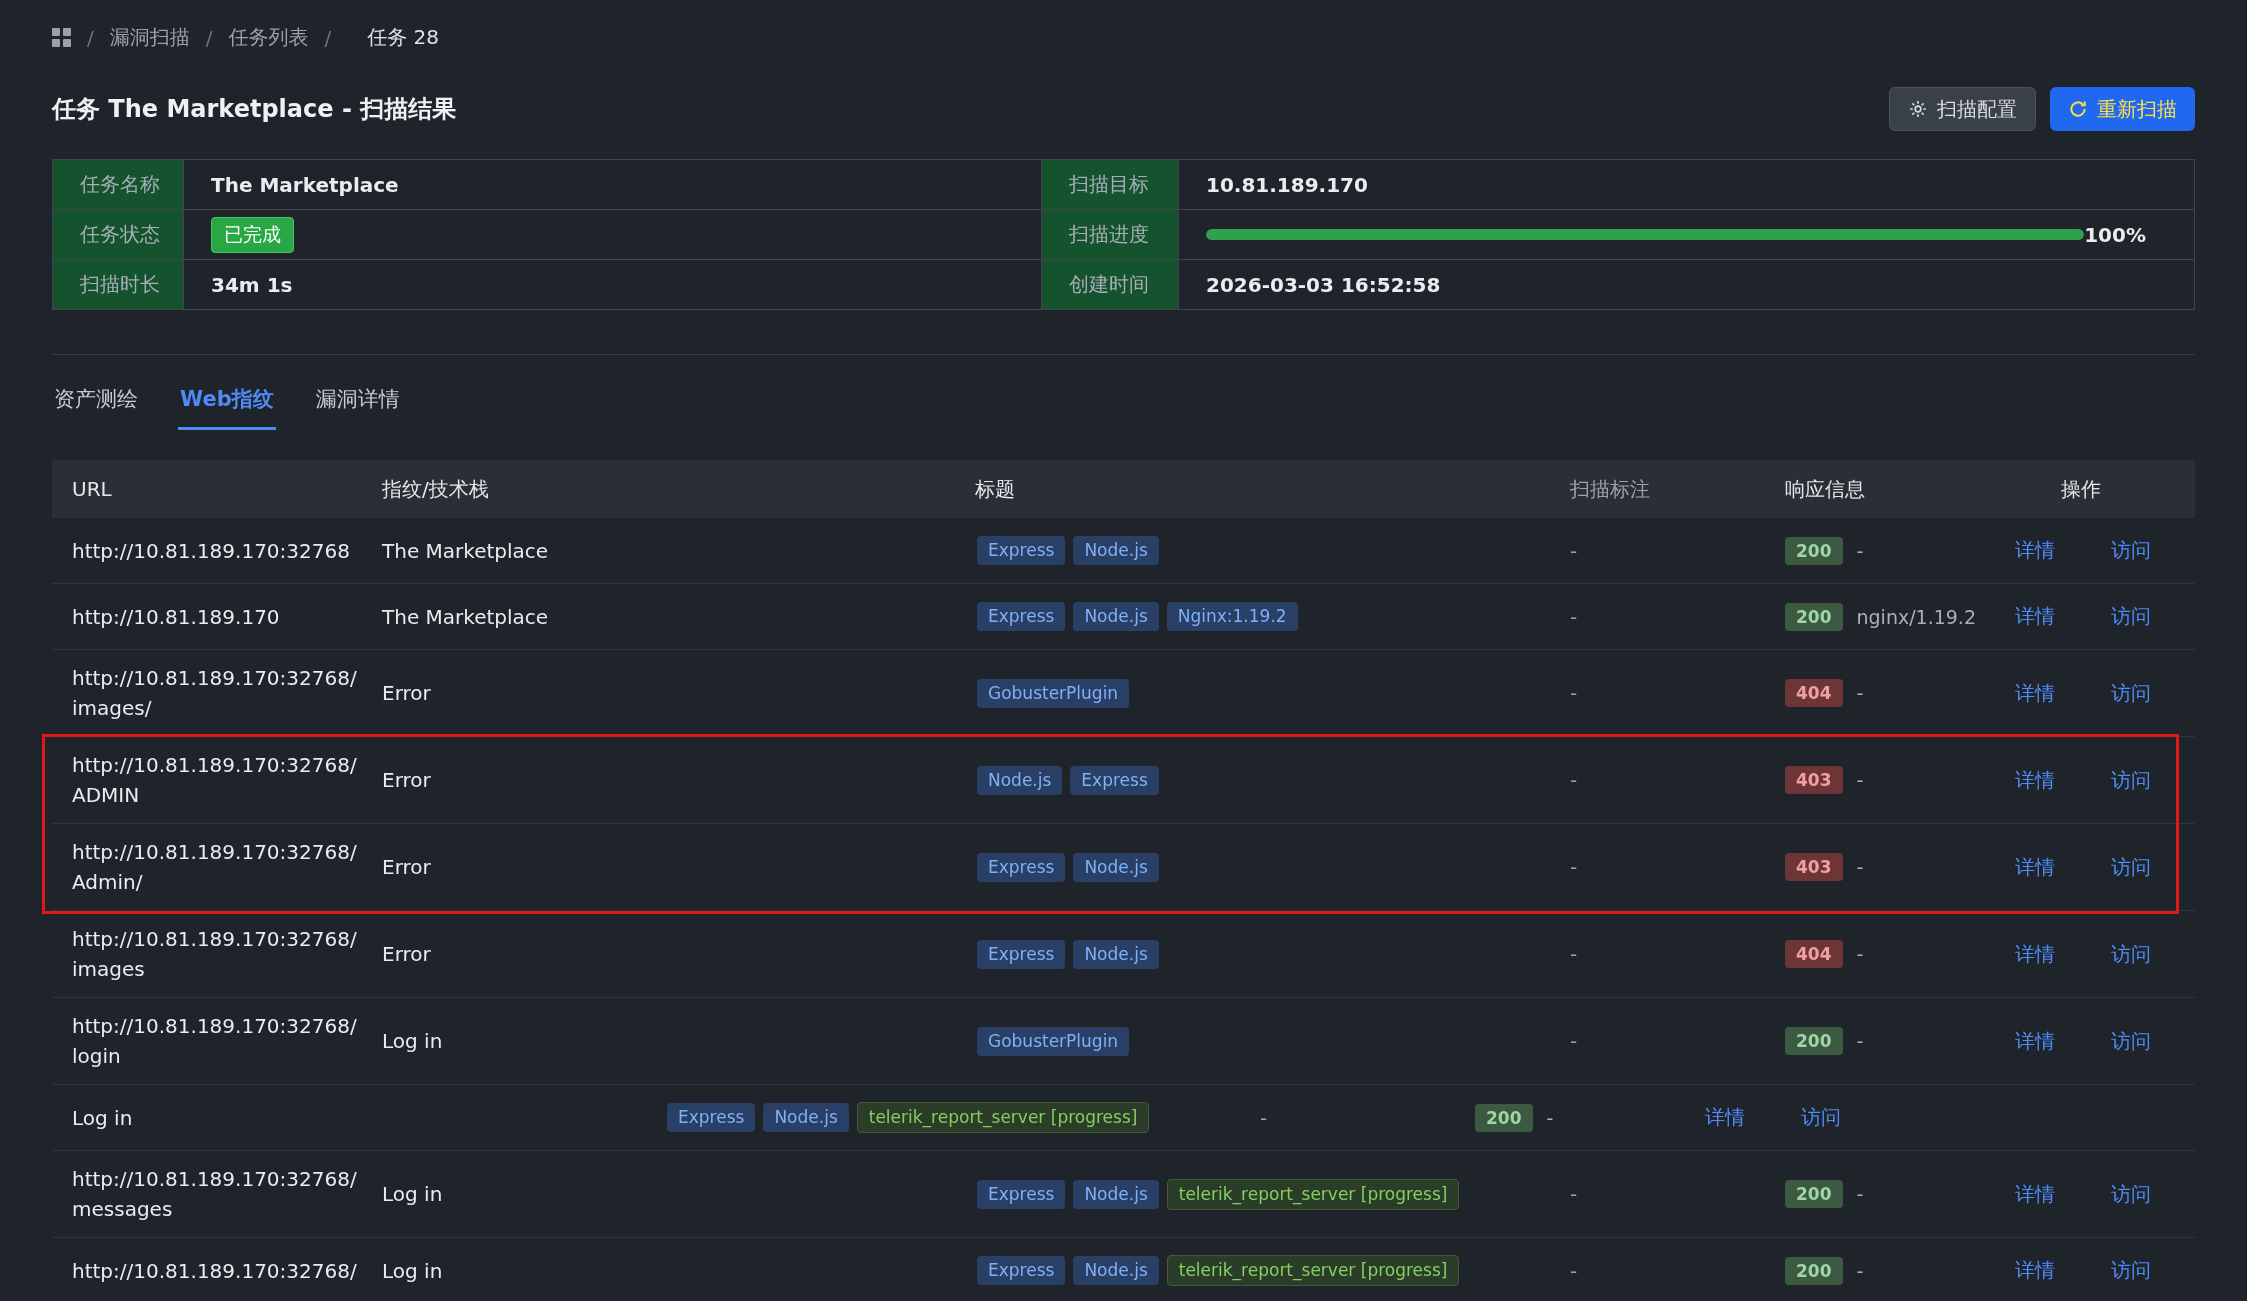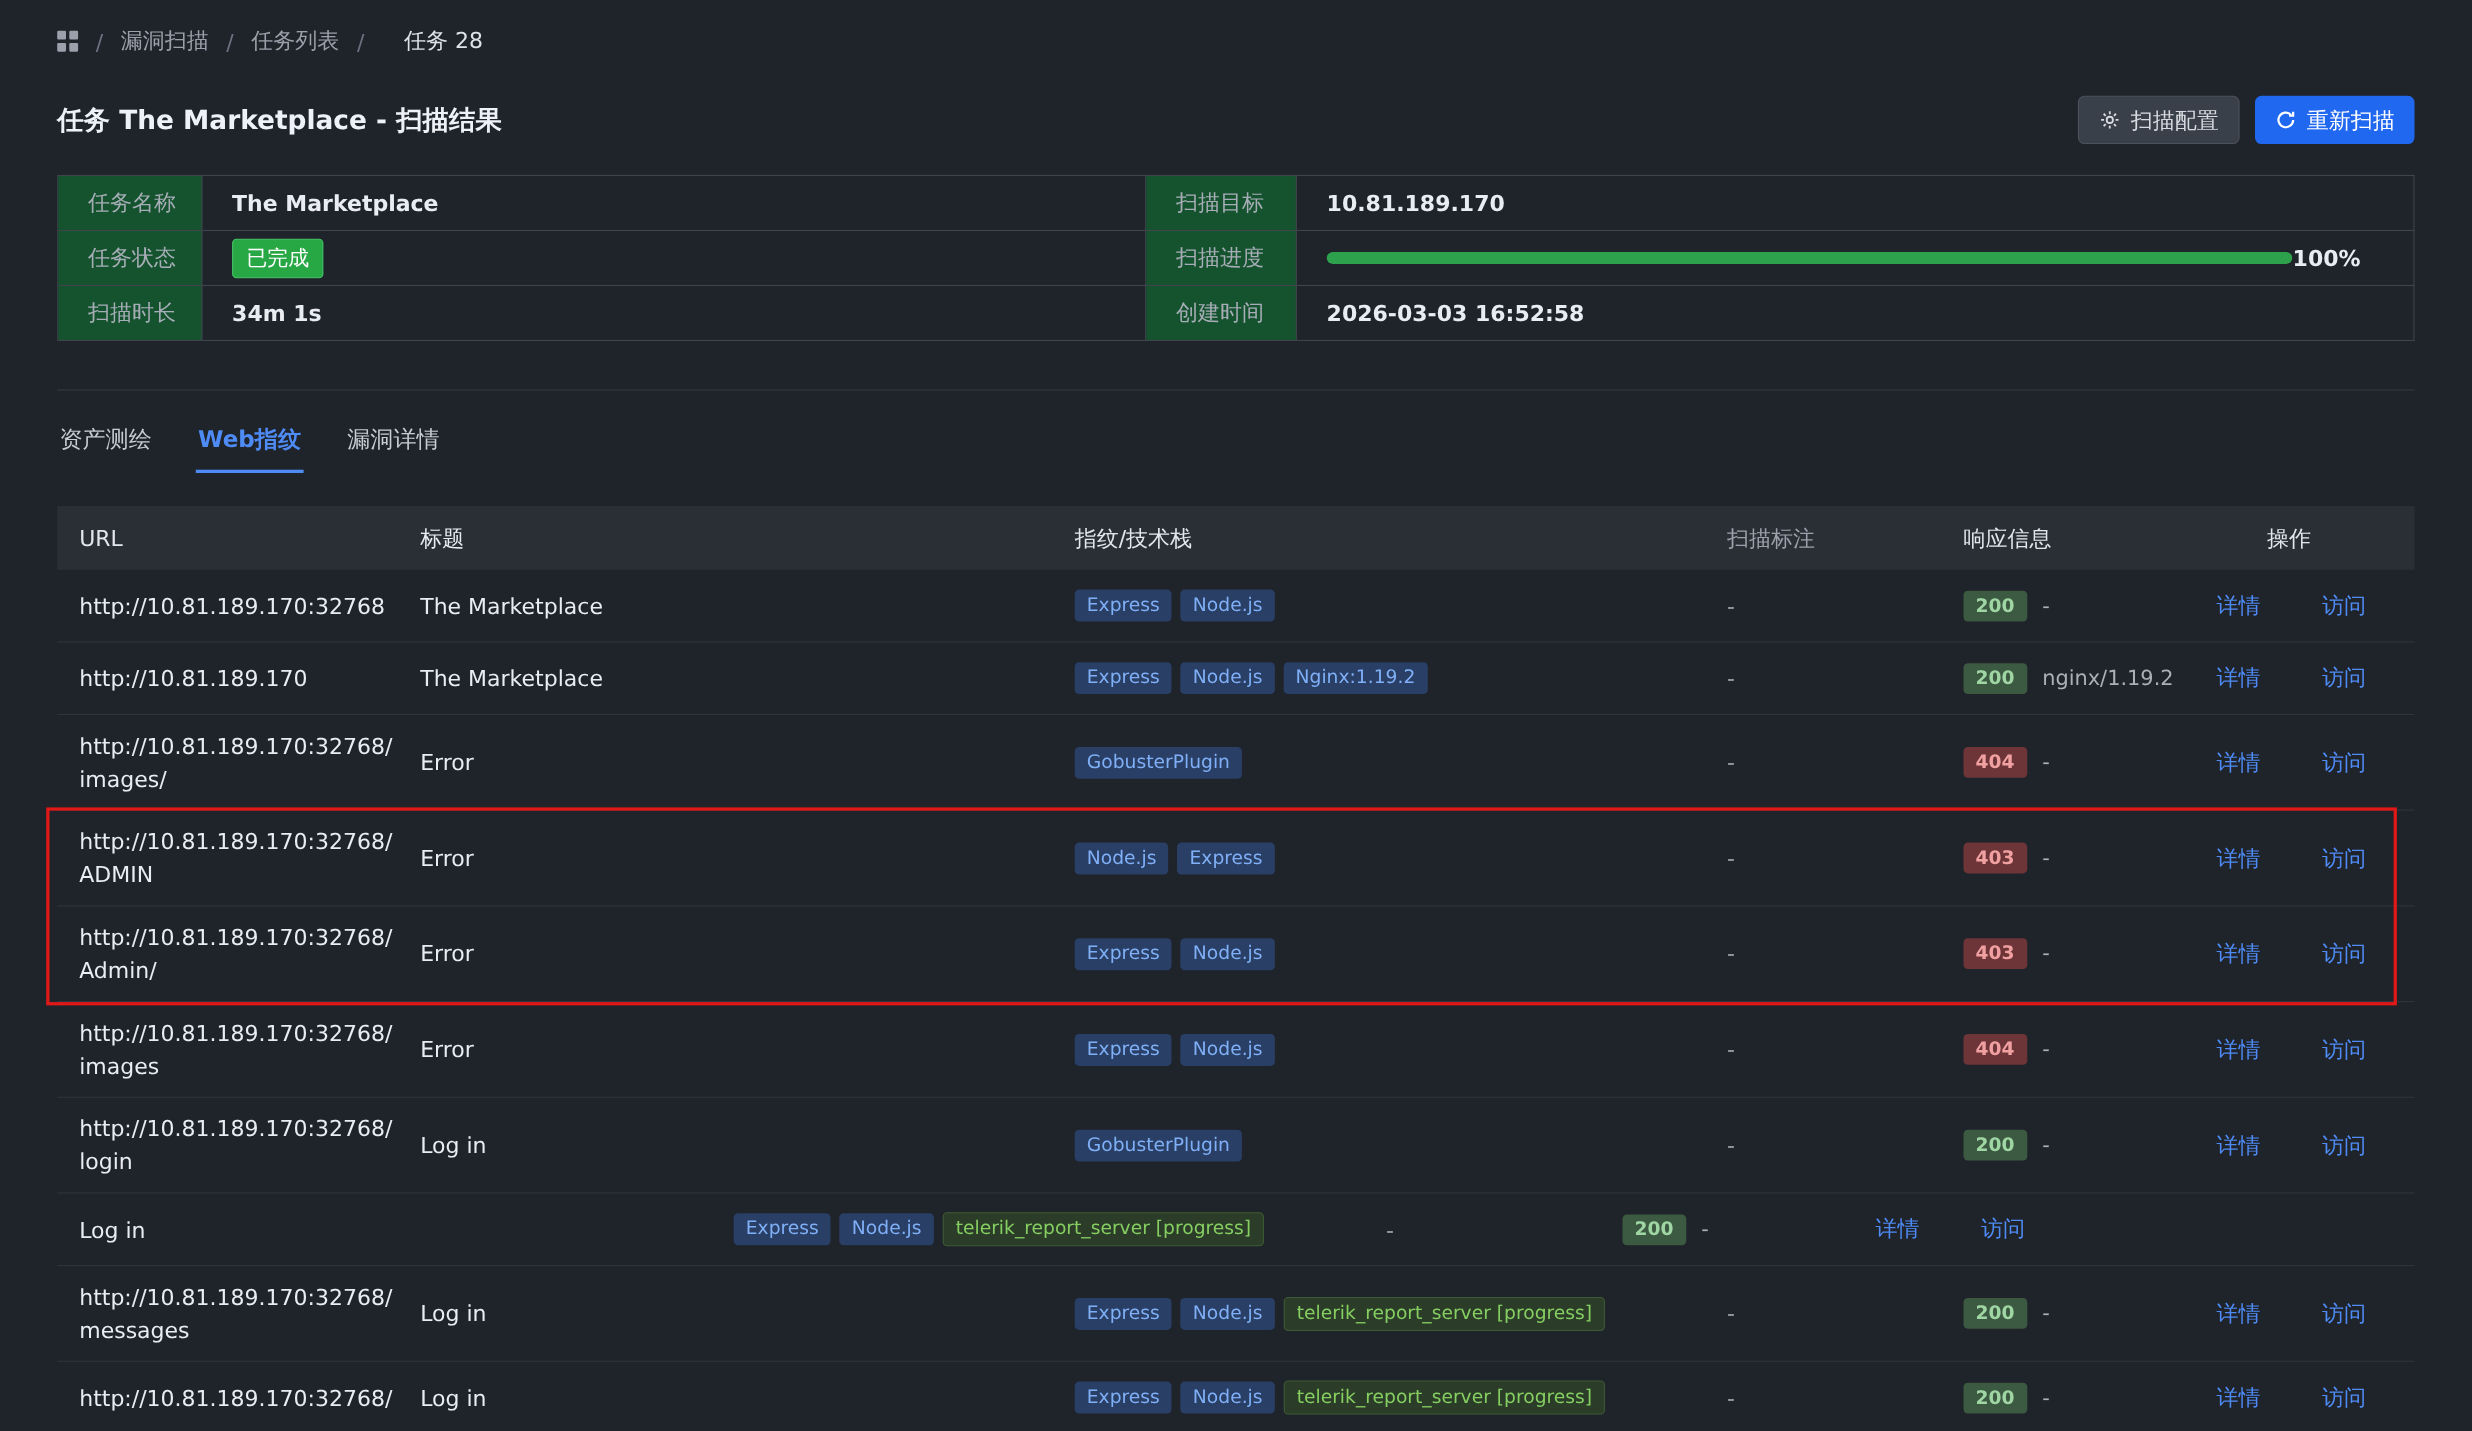--- a/index.html
+++ b/index.html
@@ -19,21 +19,21 @@
   .bc-item{color:#9aa1ab;cursor:pointer;}
   .bc-item.current{color:#dfe3e8;margin-left:20px;}
 
   
   .title-row{margin:36px 52px 0;display:flex;align-items:center;justify-content:space-between;}
   .page-title{font-size:24px;font-weight:600;color:#eef1f5;margin:0;text-align:right;}
   .title-actions{display:flex;gap:14px;}
   .btn{display:inline-flex;align-items:center;gap:9px;height:44px;padding:0 18px;border-radius:6px;
        font-size:20px;border:none;cursor:pointer;font-family:inherit;}
   .btn.dark{background:#3a4049;border:1px solid #4c525c;color:#d7dbe1;}
-  .btn.blue{background:var(--button-blue,#2168f0);color:#ffffff;}
+  .btn.blue{background:var(--button-blue,#2168f0);color:#fde047;}
   .btn svg{display:block;}
 
   
   .info-table{margin:28px 52px 0;display:grid;grid-template-columns:131px 858px 137px 1fr;
               grid-auto-rows:50px;border-top:1px solid #3f444d;border-left:1px solid #3f444d;}
   .info-cell{display:flex;align-items:center;padding-left:27px;
              border-right:1px solid #3f444d;border-bottom:1px solid #3f444d;box-sizing:border-box;}
   .info-cell.label{background:#14532d;color:#a6adb6;}
   .info-cell.value{color:#e9ecf1;font-weight:600;}
   .badge-done{display:inline-block;background:var(--success,#28a745);border:1px solid #45c468;
@@ -145,22 +145,22 @@
 
 <div class="tabs">
   <div class="tab">资产测绘</div>
   <div class="tab active">Web指纹</div>
   <div class="tab">漏洞详情</div>
 </div>
 
 <div class="table-wrap">
   <div class="thead">
     <div class="c c-url">URL</div>
+    <div class="c c-tags">指纹/技术栈</div>
     <div class="c c-title">标题</div>
-    <div class="c c-tags">指纹/技术栈</div>
     <div class="c c-note">扫描标注</div>
     <div class="c c-resp">响应信息</div>
     <div class="c c-actions th-actions">操作</div>
   </div>
   <div class="tbody" id="tbody">
       <div class="trow">
         <div class="c c-url">
           <div class="url-text">http://10.81.189.170:32768</div>
         </div>
         <div class="c c-title">The Marketplace</div>

